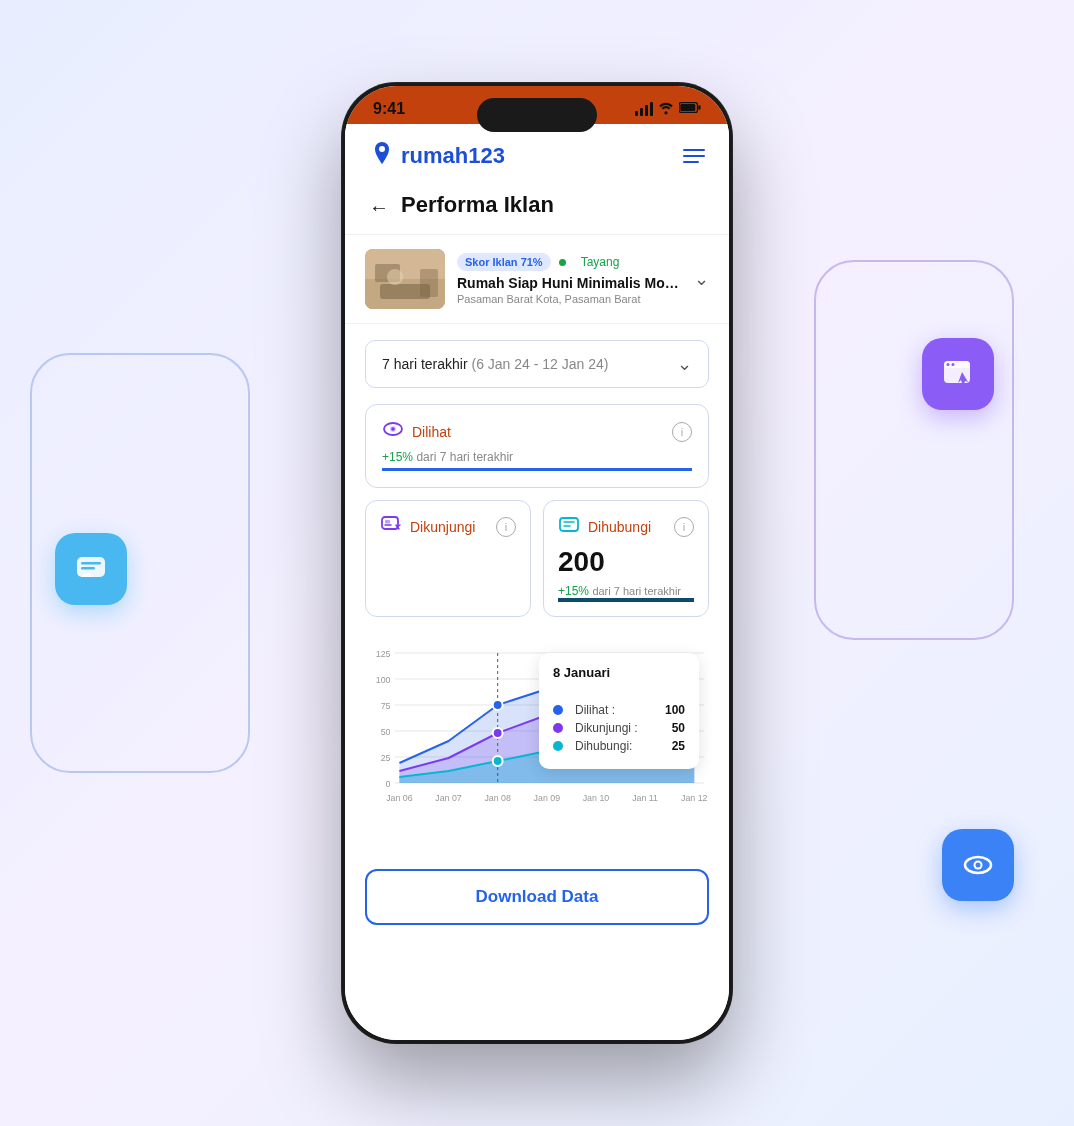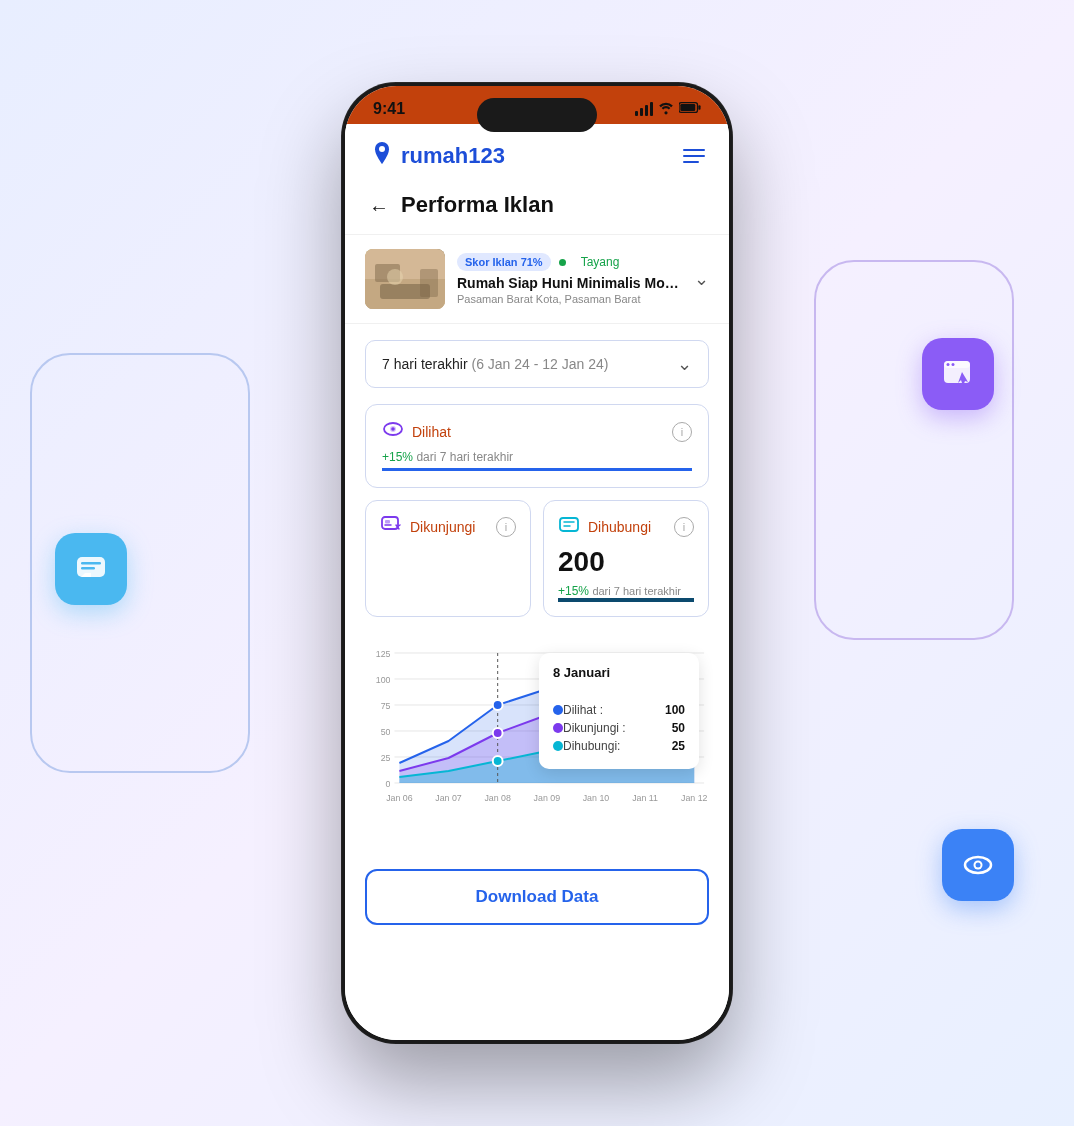--- a/index.html
+++ b/index.html
@@ -411,21 +411,21 @@
     }
     .tooltip-date {
       font-size: 13px;
       font-weight: 700;
       color: #111;
       margin-bottom: 23px;
     }
     .tooltip-row {
       display: flex;
       align-items: center;
-      gap: 0;
+      gap: 12px;
       font-size: 12px;
       color: #444;
       margin-bottom: 4px;
     }
     .tooltip-dot {
       width: 10px;
       height: 10px;
       border-radius: 50%;
       flex-shrink: 0;
     }

